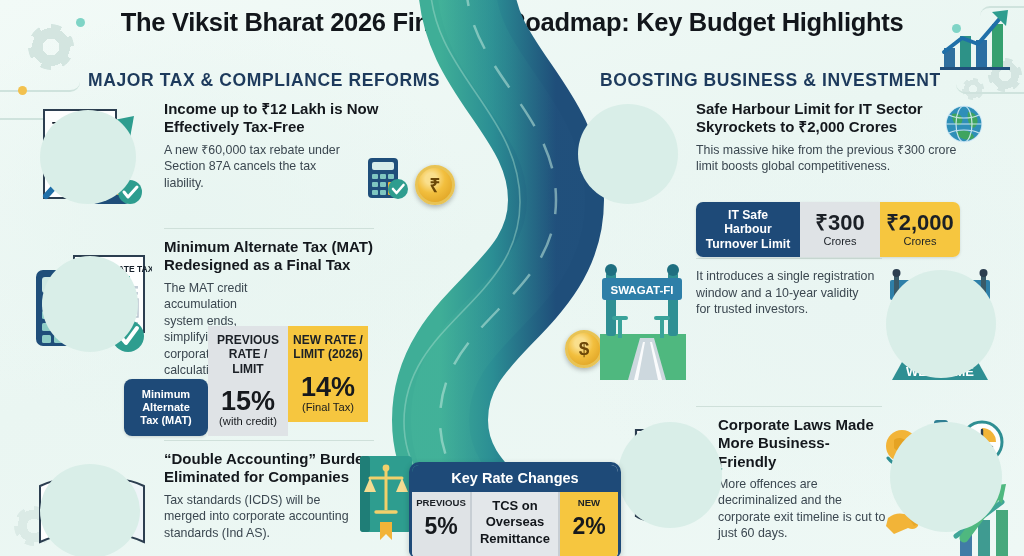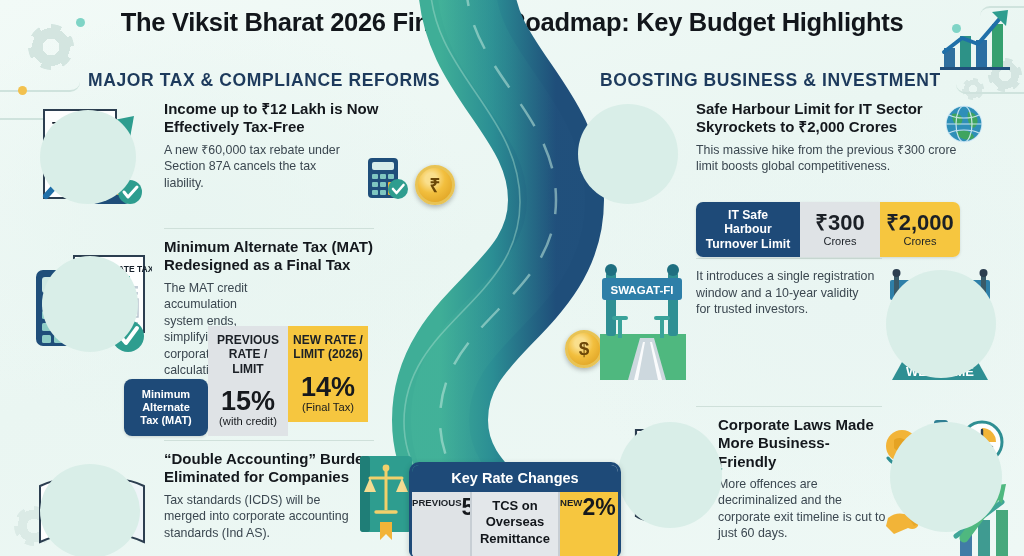--- a/index.html
+++ b/index.html
@@ -124,21 +124,21 @@
     position:absolute; left:409px; top:462px; width:212px;
     border-radius:10px 10px 6px 6px; overflow:hidden;
     box-shadow:0 2px 6px rgba(0,0,0,.18);
     border:3px solid #1e4a78; border-bottom:none;
   }
   .krc .hdr {
     background:#1e4a78; color:#fff; text-align:center;
     font-size:14.5px; font-weight:bold; padding:5px 0 6px;
   }
   .krc .row { display:flex; align-items:stretch; background:#e3e7ea; }
-  .krc .side { width:58px; display:flex; flex-direction:row; }
+  .krc .side { width:58px; display:flex; flex-direction:column; }
   .krc .side .tag {
     font-size:9.6px; font-weight:bold; text-align:center; padding:5px 0 3px; color:#1b2026;
   }
   .krc .side .num {
     font-size:23px; font-weight:bold; text-align:center; color:#16191d; padding:2px 0 10px;
   }
   .krc .side.prev { background:#dfe3e6; }
   .krc .side.newv { background:#f6c63f; }
   .krc .mid {
     flex:1; background:#e3e7ea; text-align:center; color:#12161b;

